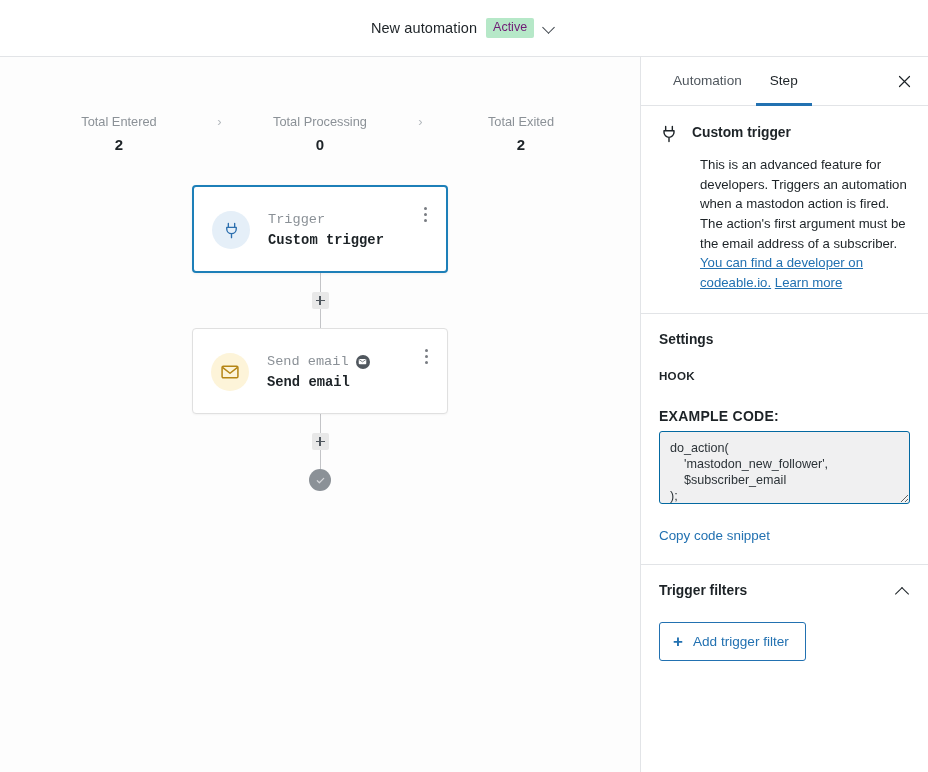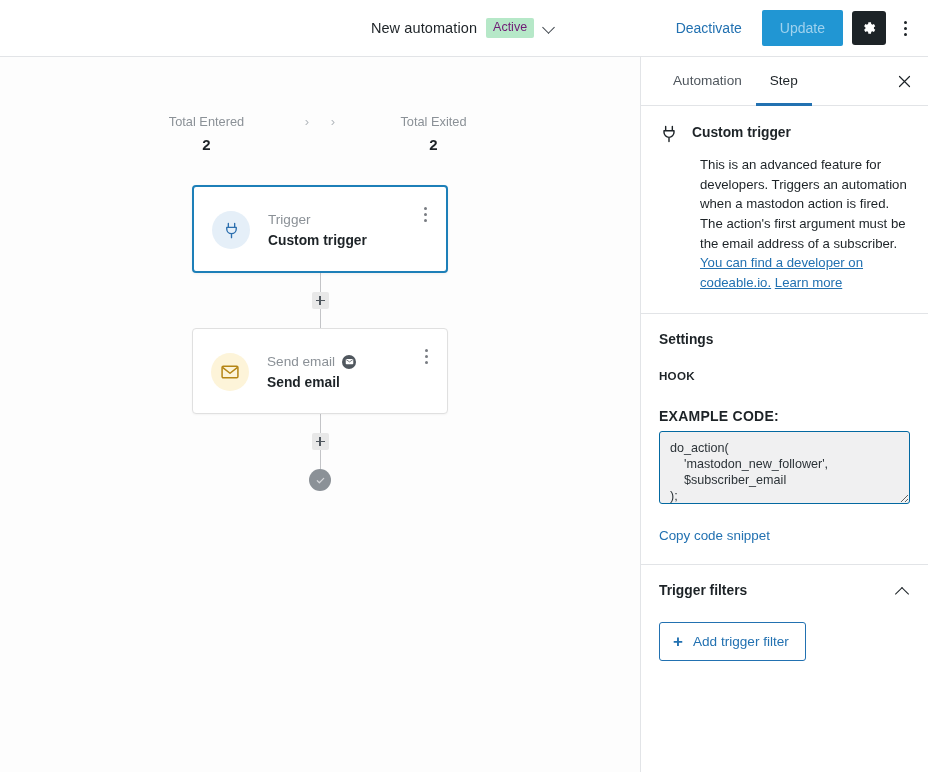--- a/index.html
+++ b/index.html
@@ -93,21 +93,21 @@
   
   .flow {
     position: absolute; top: 128px; left: 0; width: 640px;
     display: flex; flex-direction: column; align-items: center;
   }
   .node {
     width: 256px; background: #ffffff;
     border: 1px solid #e0e0e0; border-radius: 4px;
     box-shadow: 0 1px 2px rgba(0,0,0,0.04);
     display: flex; align-items: flex-start; padding: 22px 16px 22px 18px;
-    position: relative; cursor: pointer;
+    position: relative; cursor: pointer; font-family: Liberation Mono, monospace;
   }
   .node.selected {
     border: 2px solid #1d7fb8;
     box-shadow: 0 1px 3px rgba(0,0,0,0.06);
   }
   .node-icon {
     width: 38px; height: 38px; border-radius: 50%;
     display: flex; align-items: center; justify-content: center;
     flex: 0 0 38px; margin-right: 18px; margin-top: 2px;
   }
@@ -261,46 +261,34 @@
     <div class="sliver-row" style="top:560px;background:#e3a53a;height:5px;"></div>
     <div class="sliver-row" style="top:640px;background:#dcdcde;"></div>
   </div>
 
   <div class="topbar">
     <div class="topbar-center">
       <span class="automation-title">New automation</span>
       <span class="badge-active">Active</span>
       <span class="chev-down"></span>
     </div>
-    <div class="topbar-right">
-      <button class="btn-link-deactivate">Deactivate</button>
-      <button class="btn-update">Update</button>
-      <button class="btn-gear">
-        <svg width="16" height="16" viewBox="0 0 24 24">
-          <path fill="#ffffff" d="M12 8.5A3.5 3.5 0 1 0 12 15.5A3.5 3.5 0 1 0 12 8.5 M19.4 13a7.6 7.6 0 0 0 0-2l2-1.5-2-3.4-2.4 1a7.5 7.5 0 0 0-1.7-1L15 3.5h-4l-.3 2.6c-.6.25-1.2.58-1.7 1l-2.4-1-2 3.4L6.6 11a7.6 7.6 0 0 0 0 2l-2 1.5 2 3.4 2.4-1c.5.42 1.1.75 1.7 1l.3 2.6h4l.3-2.6c.6-.25 1.2-.58 1.7-1l2.4 1 2-3.4z"></path>
-        </svg>
-      </button>
-      <button class="btn-kebab">
-        <span class="kebab-dots">
-            <i></i>
-            <i></i>
-            <i></i>
-          </span>
-      </button>
-    </div>
   </div>
 
   <div class="canvas">
 
     <div class="stats">
       <div class="stat">
         <div class="stat-label">Total Entered</div>
         <div class="stat-value">2</div>
       </div>
       <div class="stat-arrow">›</div>
+      <div class="stat">
+        <div class="stat-label">Total Processing</div>
+        <div class="stat-value">0</div>
+      </div>
       <div class="stat-arrow">›</div>
       <div class="stat">
         <div class="stat-label">Total Exited</div>
         <div class="stat-value">2</div>
       </div>
     </div>
 
     <div class="flow">
 
       <div class="node selected">

